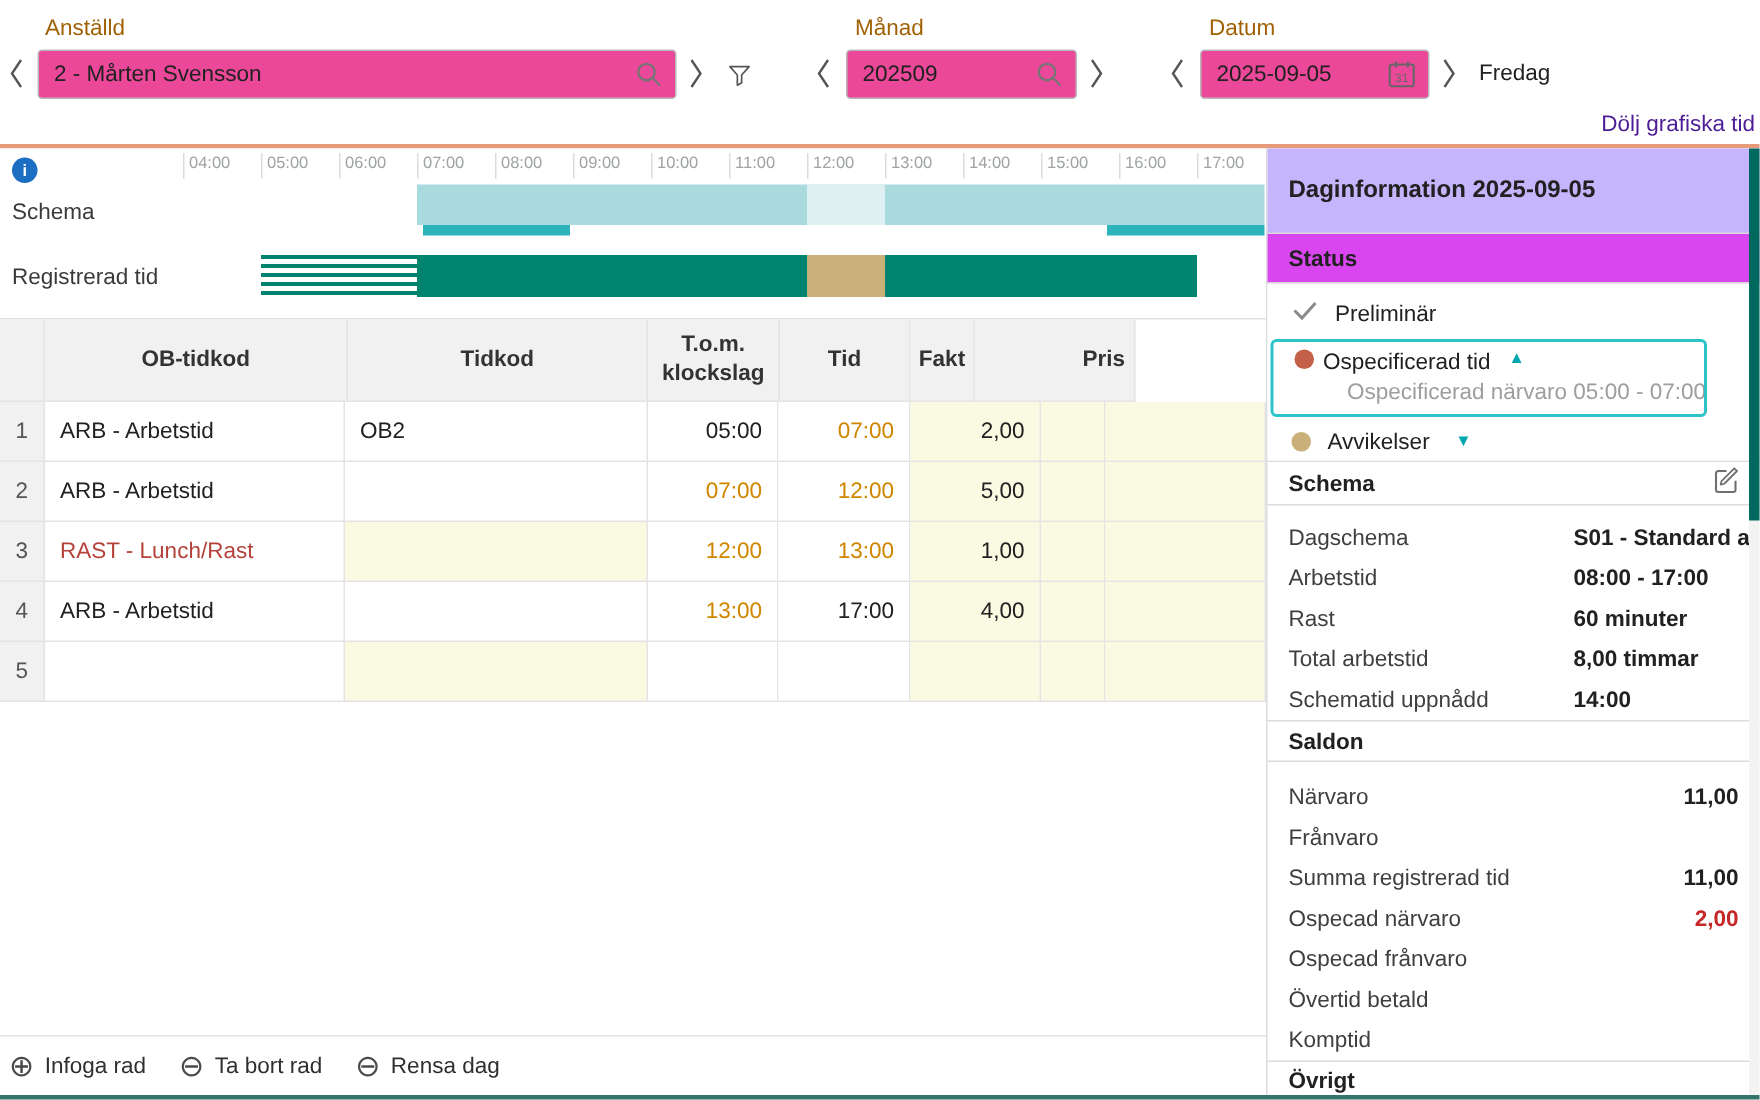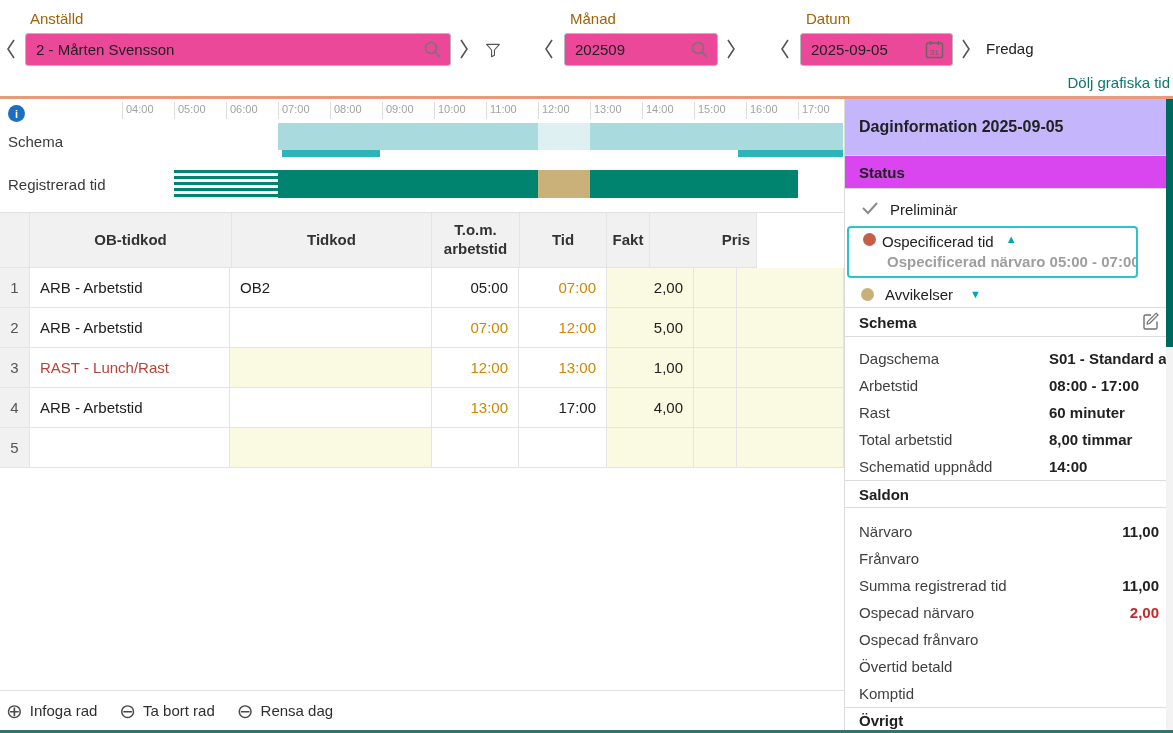--- a/index.html
+++ b/index.html
@@ -7,21 +7,21 @@
   body{position:relative;overflow:hidden;background:#fff;font-family:"Liberation Sans",sans-serif;font-size:15px;color:#212121;}
   .abs{position:absolute;}
   button{background:none;border:none;font:inherit;color:inherit;cursor:pointer;padding:0;}
 
   
   .fld-label{position:absolute;top:10px;color:#a16207;}
   .inp{position:absolute;top:33px;height:33px;border:1px solid #b9b9b9;border-radius:3px;background:#ec4899;display:flex;align-items:center;padding:0 8px 0 10px;}
   .inp .val{flex:1;white-space:nowrap;overflow:hidden;color:#212121;}
   .chev{position:absolute;top:36px;width:16px;height:26px;display:flex;align-items:center;justify-content:center;}
   .ictn{display:flex;align-items:center;justify-content:center;}
-  .hide-link{position:absolute;top:74px;right:3px;color:#0f766e;cursor:pointer;white-space:nowrap;}
+  .hide-link{position:absolute;top:74px;right:3px;color:#4c1d95;cursor:pointer;white-space:nowrap;}
 
   
   #orange-bar{position:absolute;left:0;top:96px;width:1173px;height:3px;background:#e89b7a;}
 
   
   #timeline{position:absolute;left:0;top:99px;width:844px;height:113px;background:#fff;}
   .tick{position:absolute;top:3px;width:1px;height:17px;background:#dcdcdc;}
   .hourlbl{position:absolute;top:4px;font-size:11px;color:#9fa3a5;}
   .rowlbl{position:absolute;left:8px;color:#3a3a3a;}
   .bar{position:absolute;}
@@ -47,21 +47,21 @@
   
   #panel{position:absolute;left:844px;top:99px;width:329px;height:634px;border-left:1px solid #dcdcdc;background:#fff;}
   .p-title{height:57px;background:#c4b5fd;border-bottom:1px solid #d8d8d8;display:flex;align-items:center;padding:0 14px;font-weight:bold;font-size:16px;}
   .p-status-h{height:33px;background:#d946ef;border-bottom:1px solid #d8d8d8;display:flex;align-items:center;padding:0 14px;font-weight:bold;}
   .p-status-body{height:118px;position:relative;background:#fff;}
   .st-row{position:absolute;left:0;display:flex;align-items:center;gap:11px;padding-left:16px;cursor:pointer;}
   .dot{width:13px;height:13px;border-radius:50%;flex:0 0 13px;}
   .tri{color:#00a7ae;font-size:11px;margin-left:6px;}
   .hl-box{position:absolute;left:2px;top:37px;width:291px;height:52px;border:2px solid #2cc4c9;border-radius:4px;padding:5px 0 0 14px;cursor:pointer;background:#fff;}
   .hl-row1{display:flex;align-items:flex-start;gap:6px;}
-  .hl-row2{margin:3px 0 0 24px;color:#9e9e9e;white-space:nowrap;overflow:hidden;font-weight:bold;}
+  .hl-row2{margin:3px 0 0 35px;color:#9e9e9e;white-space:nowrap;overflow:hidden;}
   .p-sec-h{height:30px;border-top:1px solid #dcdcdc;border-bottom:1px solid #dcdcdc;display:flex;align-items:center;justify-content:space-between;padding:0 12px 0 14px;font-weight:bold;}
   .kv-wrap{height:143px;padding-top:8px;}
   .kv{display:flex;height:27px;align-items:center;padding-left:14px;}
   .kv .k{width:190px;color:#3f3f3f;flex:0 0 190px;}
   .kv .v{font-weight:bold;white-space:nowrap;overflow:hidden;padding-right:12px;}
   .saldo-h{height:28px;border-top:1px solid #dcdcdc;border-bottom:1px solid #dcdcdc;display:flex;align-items:center;padding:0 14px;font-weight:bold;}
   .saldo-wrap{height:199px;padding-top:10px;}
   .sal{display:flex;height:27px;align-items:center;padding:0 14px;}
   .sal .k{flex:1;color:#3f3f3f;}
   .sal .v{font-weight:bold;}
@@ -197,21 +197,21 @@
   <div class="bar" style="left:278px;top:71px;width:260px;height:28px;background:#00846f;"></div>
   <div class="bar" style="left:538px;top:71px;width:52px;height:28px;background:#c9b179;"></div>
   <div class="bar" style="left:590px;top:71px;width:208px;height:28px;background:#00846f;"></div>
 </section>
 
 <section id="grid">
   <div class="trow">
     <div class="cell th cnum"></div>
     <div class="cell th w2">OB-tidkod</div>
     <div class="cell th w1">Tidkod</div>
-    <div class="cell th w4">T.o.m. arbetstid</div>
+    <div class="cell th w4">T.o.m. klockslag</div>
     <div class="cell th w5">Tid</div>
     <div class="cell th w6">Fakt</div>
     <div class="cell th w7 ar">Pris</div>
   </div>
 
   <div class="trow">
     <div class="cell cnum">1</div>
     <div class="cell w1">ARB - Arbetstid</div>
     <div class="cell w2">OB2</div>
     <div class="cell w3 ar">05:00</div>

